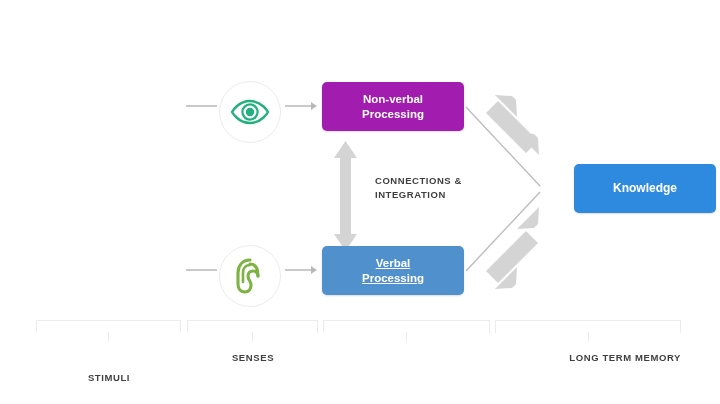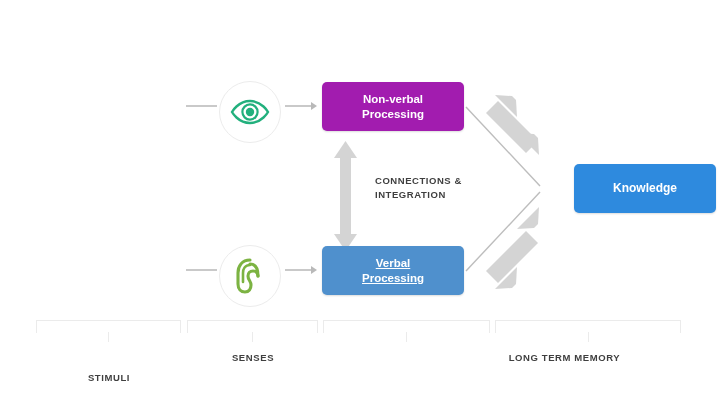--- a/index.html
+++ b/index.html
@@ -160,15 +160,15 @@
 
   <div class="bracket" style="left:187px;top:320px;width:131px;"></div>
   <div class="bracket-tick" style="left:252px;top:332px;"></div>
   <div class="axis-label" style="left:188px;width:130px;">SENSES</div>
 
   <div class="bracket" style="left:323px;top:320px;width:167px;"></div>
   <div class="bracket-tick" style="left:406px;top:332px;"></div>
 
   <div class="bracket" style="left:495px;top:320px;width:186px;"></div>
   <div class="bracket-tick" style="left:588px;top:332px;"></div>
-  <div class="axis-label" style="left:472px;width:185px;">LONG TERM MEMORY</div>
+  <div class="axis-label" style="left:496px;width:185px;text-align:right;">LONG TERM MEMORY</div>
 
 </div>
 
 </body></html>

